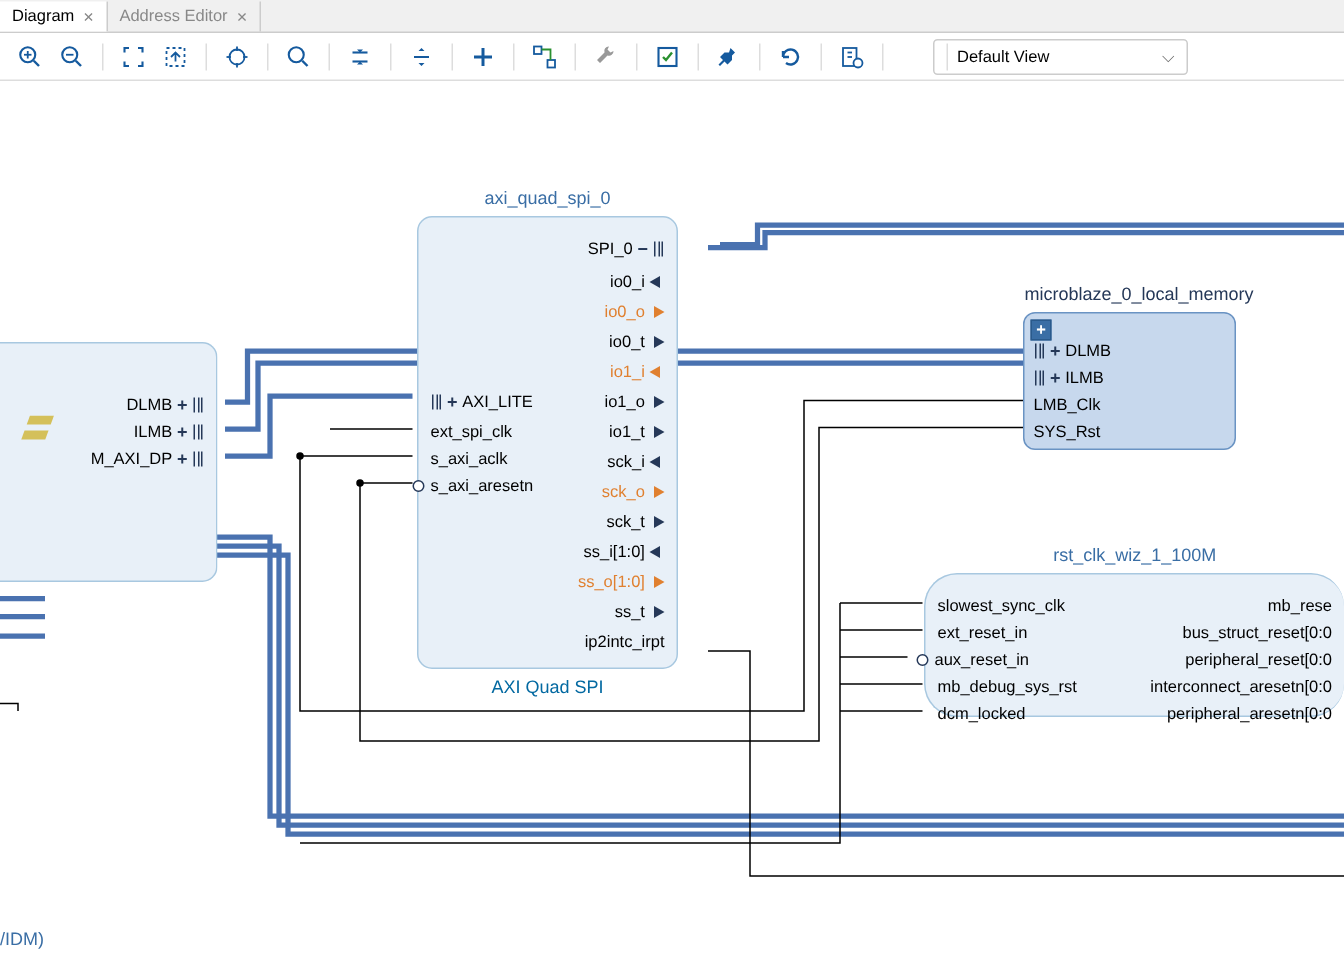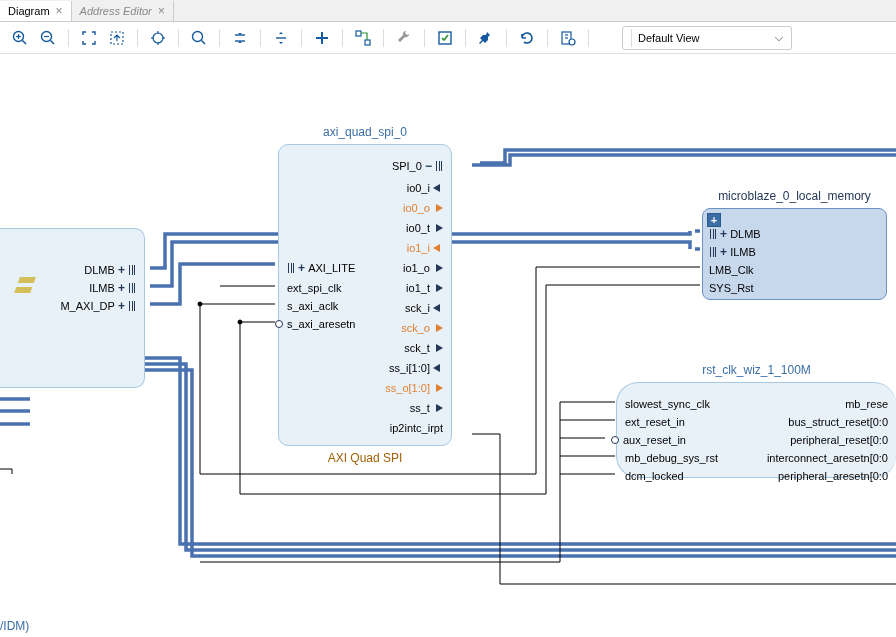--- a/index.html
+++ b/index.html
@@ -2,40 +2,40 @@
 <html><head>
 <meta charset="utf-8">
 <style>
 * { box-sizing: border-box; margin: 0; padding: 0; }
 body { font-family: Arial, sans-serif; font-size: 12px; background: #fff; overflow: hidden; width: 896px; height: 637px; }
 
 
 .tab-bar { height: 22px; background: #f0f0f0; border-bottom: 1px solid #ccc; display: flex; align-items: center; }
 .tab { padding: 3px 8px; display: flex; align-items: center; gap: 6px; font-size: 11px; cursor: pointer; text-align: center; }
 .tab.active { background: #fff; border-right: 1px solid #ccc; }
-.tab.inactive { color: #888; border-right: 1px solid #ccc; font-style: italic; }
+.tab.inactive { color: #888; border-right: 1px solid #ccc; }
 .tab .close { color: #888; font-size: 12px; cursor: pointer; }
 
 
 .toolbar { height: 32px; background: #fff; border-bottom: 1px solid #ddd; display: flex; align-items: center; padding: 0 8px; gap: 4px; }
 .tb-btn { width: 24px; height: 24px; display: flex; align-items: center; justify-content: center; cursor: pointer; color: #155a9e; border-radius: 2px; }
 .tb-sep { width: 1px; height: 18px; background: #ddd; margin: 0 4px; }
 .tb-dropdown { display: flex; align-items: center; height: 24px; padding: 0 8px; border: 1px solid #ccc; cursor: pointer; min-width: 170px; border-radius: 3px; font-size: 11px; margin-left: 25px; }
 .tb-dropdown .dd-sep { width: 1px; height: 18px; background: #ddd; margin: 0 6px 0 0; }
 .tb-dropdown .chev { margin-left: auto; color: #666; }
 
 
 .canvas { width: 896px; height: 583px; position: relative; background: #fff; overflow: hidden; }
 .canvas svg { position: absolute; top: 0; left: 0; }
 
 
 .ip-block { position: absolute; background: #e8f0f8; border: 1px solid #a8c8e0; font-size: 11px; }
 .ip-block.hl { background: #c7d8ed; border: 1.2px solid #6a93c3;}
 .ip-title { color: #3a6ea5; text-align: center; position: absolute; width: 100%; font-size: 12px; }
-.ip-caption { color: #a16207; text-align: center; position: absolute; width: 100%; font-size: 12px; }
+.ip-caption { color: #0369a1; text-align: center; position: absolute; width: 100%; font-size: 12px; }
 .port-row { position: absolute; height: 18px; display: flex; align-items: center; font-size: 11px; }
 .port-row.left { left: 8px; }
 .port-row.right { right: 8px; }
 .port-row.right .port-label { text-align: right; }
 .port-label { white-space: nowrap; }
 .port-label.orange { color: #e08030; padding-left: 39px; }
 
 
 .pm { display: inline-block; }
 .pm-tri-l { width: 0; height: 0; border-right: 7px solid #253858; border-top: 4px solid transparent; border-bottom: 4px solid transparent; margin-right: 3px; }
@@ -287,21 +287,21 @@
   <div class="port-row right" style="top:174px"><span class="port-label orange">sck_o</span>&nbsp;<span class="pm pm-tri-r orange"></span></div>
   <div class="port-row right" style="top:194px"><span class="port-label">sck_t</span>&nbsp;<span class="pm pm-tri-r"></span></div>
   <div class="port-row right" style="top:214px"><span class="port-label">ss_i[1:0]</span>&nbsp;<span class="pm pm-tri-l"></span></div>
   <div class="port-row right" style="top:234px"><span class="port-label orange">ss_o[1:0]</span>&nbsp;<span class="pm pm-tri-r orange"></span></div>
   <div class="port-row right" style="top:254px"><span class="port-label">ss_t</span>&nbsp;<span class="pm pm-tri-r"></span></div>
   <div class="port-row right" style="top:274px">
         <span class="port-label">ip2intc_irpt</span>
       </div>
 </div>
 
-<div class="ip-block hl" style="left:702px;top:154px;width:185px;height:92px;border-radius:8px;">
+<div class="ip-block hl" style="left:682px;top:154px;width:142px;height:92px;border-radius:8px;">
   <div class="ip-title" style="top:-20px;color:#253858">microblaze_0_local_memory</div>
   <div class="expand-btn" style="left:4px;top:4px">+</div>
   <div class="port-row left" style="top:16px;left:6px"><span class="pm-bus">
           <span></span>
           <span></span>
           <span></span>
         </span>&nbsp;<span class="pm-plus">+</span>&nbsp;<span class="port-label">DLMB</span></div>
   <div class="port-row left" style="top:34px;left:6px"><span class="pm-bus">
           <span></span>
           <span></span>

